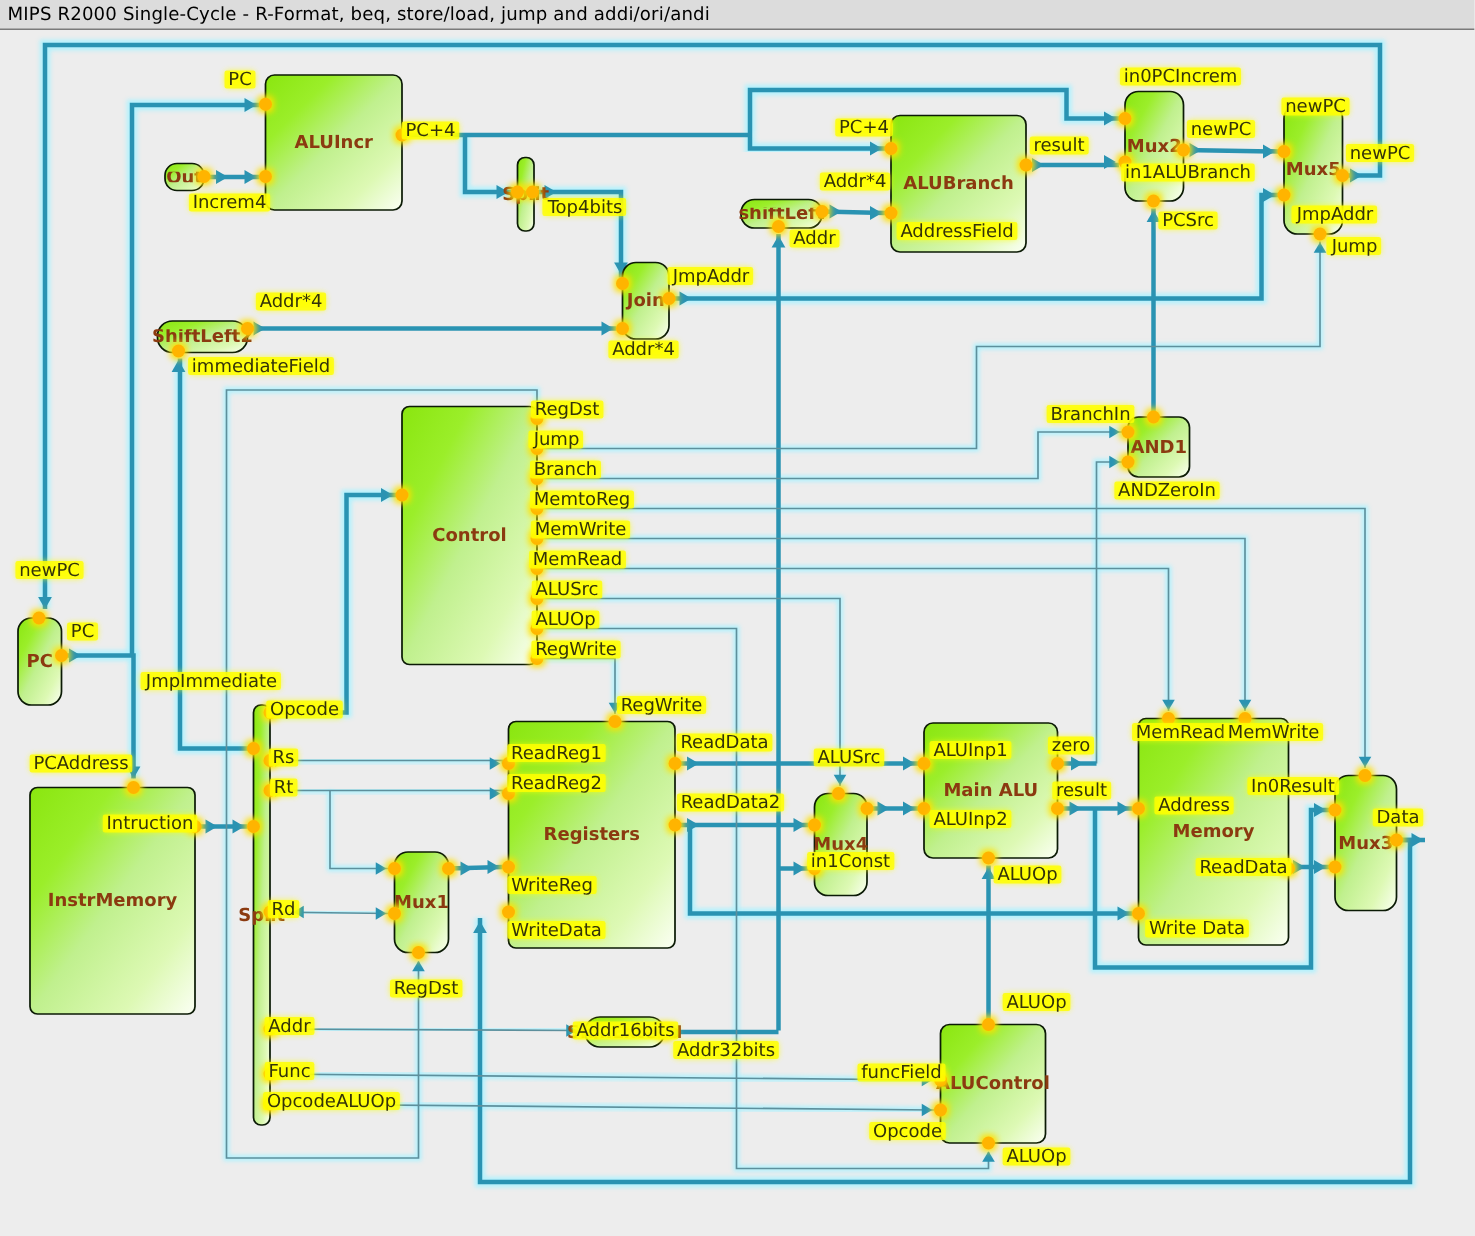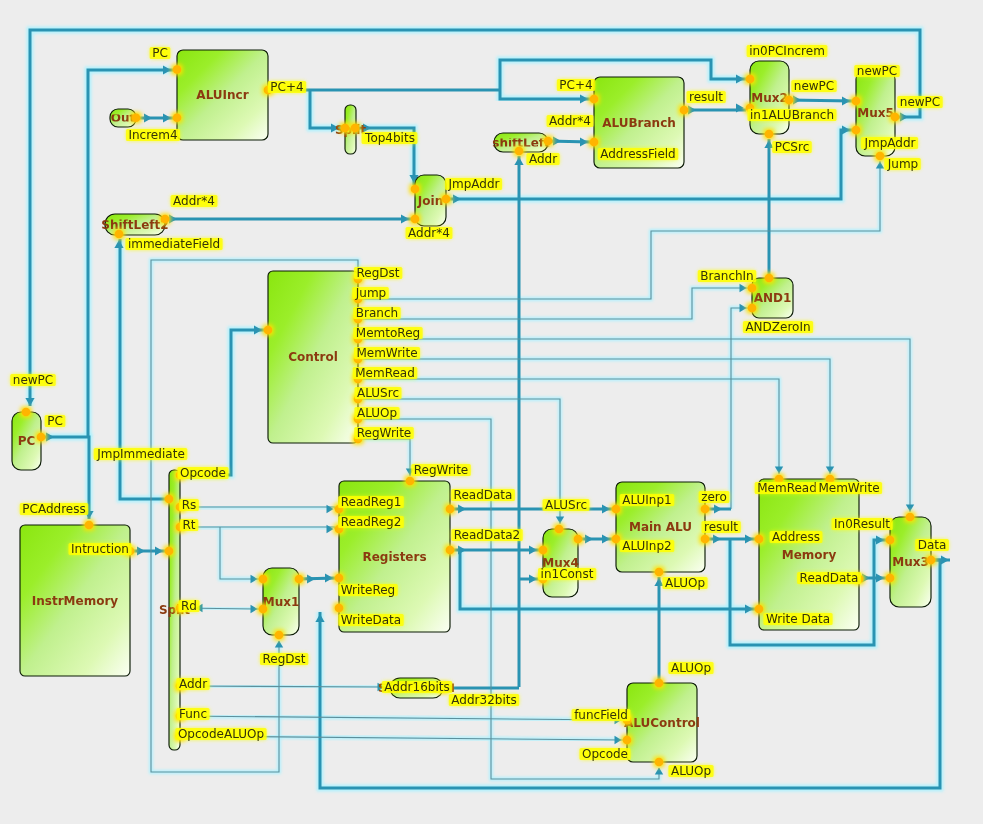--- a/index.html
+++ b/index.html
@@ -15,20 +15,23 @@
   svg{display:block;}
   .comp-label{font-size:12px;font-weight:bold;fill:#8b3a10;
               text-anchor:middle;dominant-baseline:middle;}
   .port-label{font-size:12px;fill:#33330a;text-anchor:middle;dominant-baseline:middle;}
   .port-label-bg{fill:#ffff00;}
 </style>
 </head>
 <body>
 
 <div id="app">
+  <div id="titlebar">
+    <span id="titletext">MIPS R2000 Single-Cycle - R-Format, beq, store/load, jump and addi/ori/andi</span>
+  </div>
   <div id="canvas">
     <svg id="diagram" width="983" height="803" viewBox="0 21 983 803">
       <defs>
         <linearGradient id="boxgrad" x1="0" y1="0" x2="1" y2="1">
           <stop offset="0%" stop-color="#8ae60f"></stop>
           <stop offset="25%" stop-color="#9bee2a"></stop>
           <stop offset="50%" stop-color="#c0f08e"></stop>
           <stop offset="78%" stop-color="#ddf9b4"></stop>
           <stop offset="100%" stop-color="#fbfff4"></stop>
         </linearGradient>

